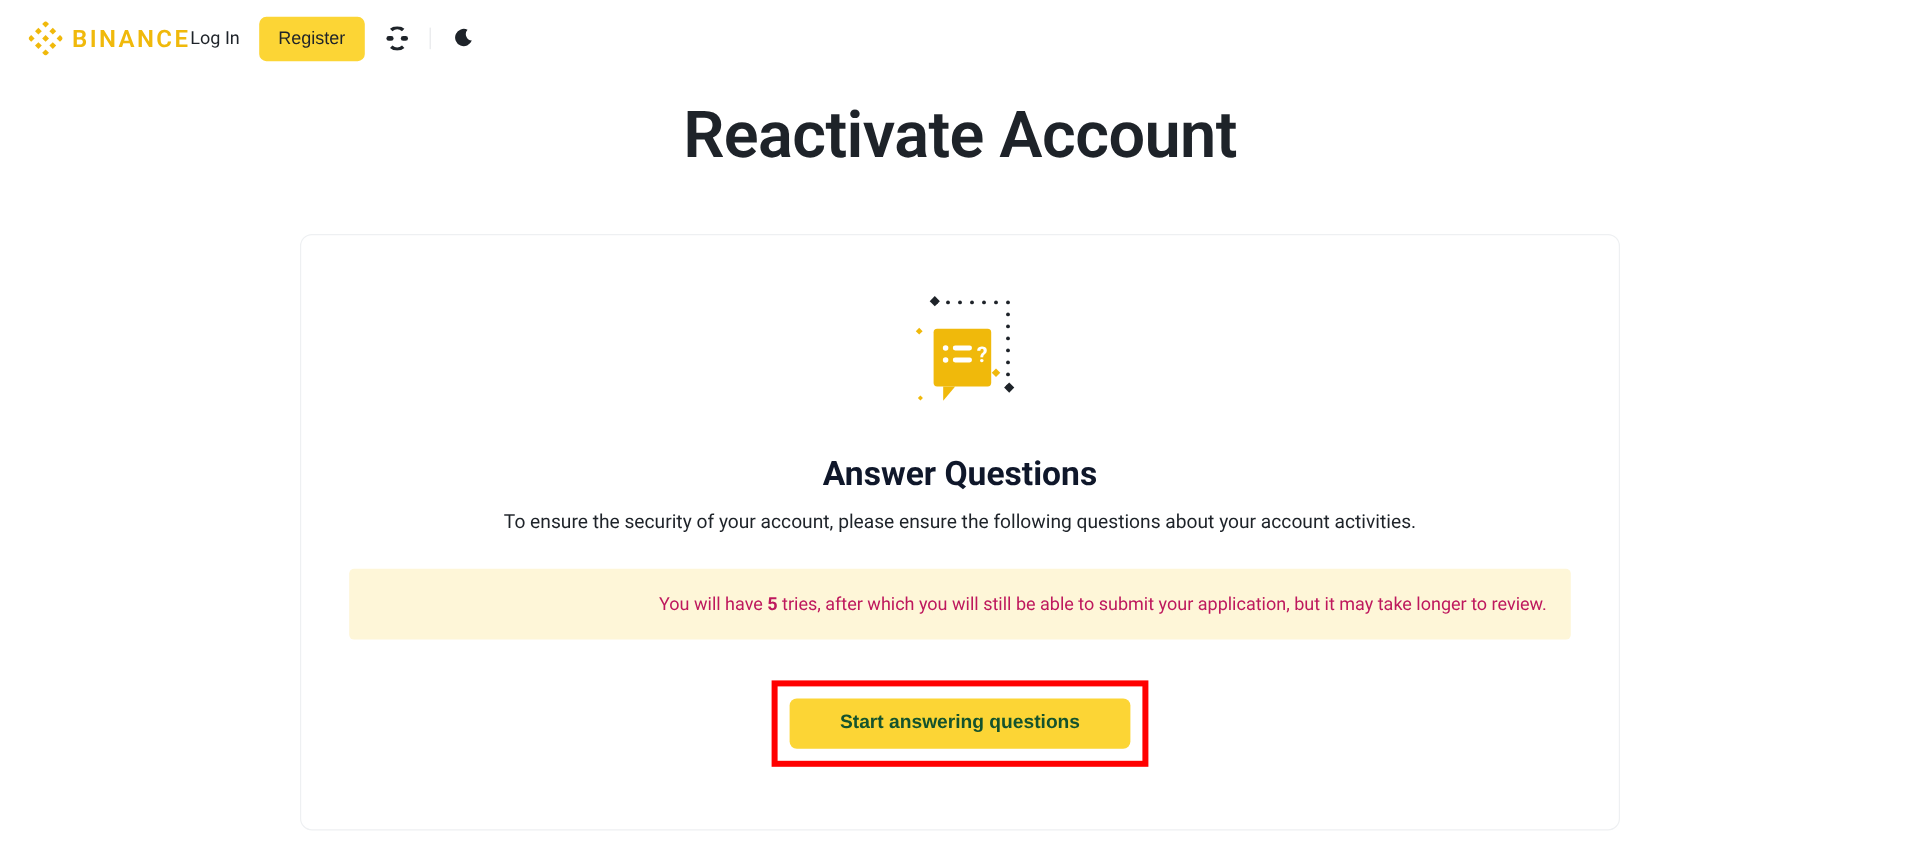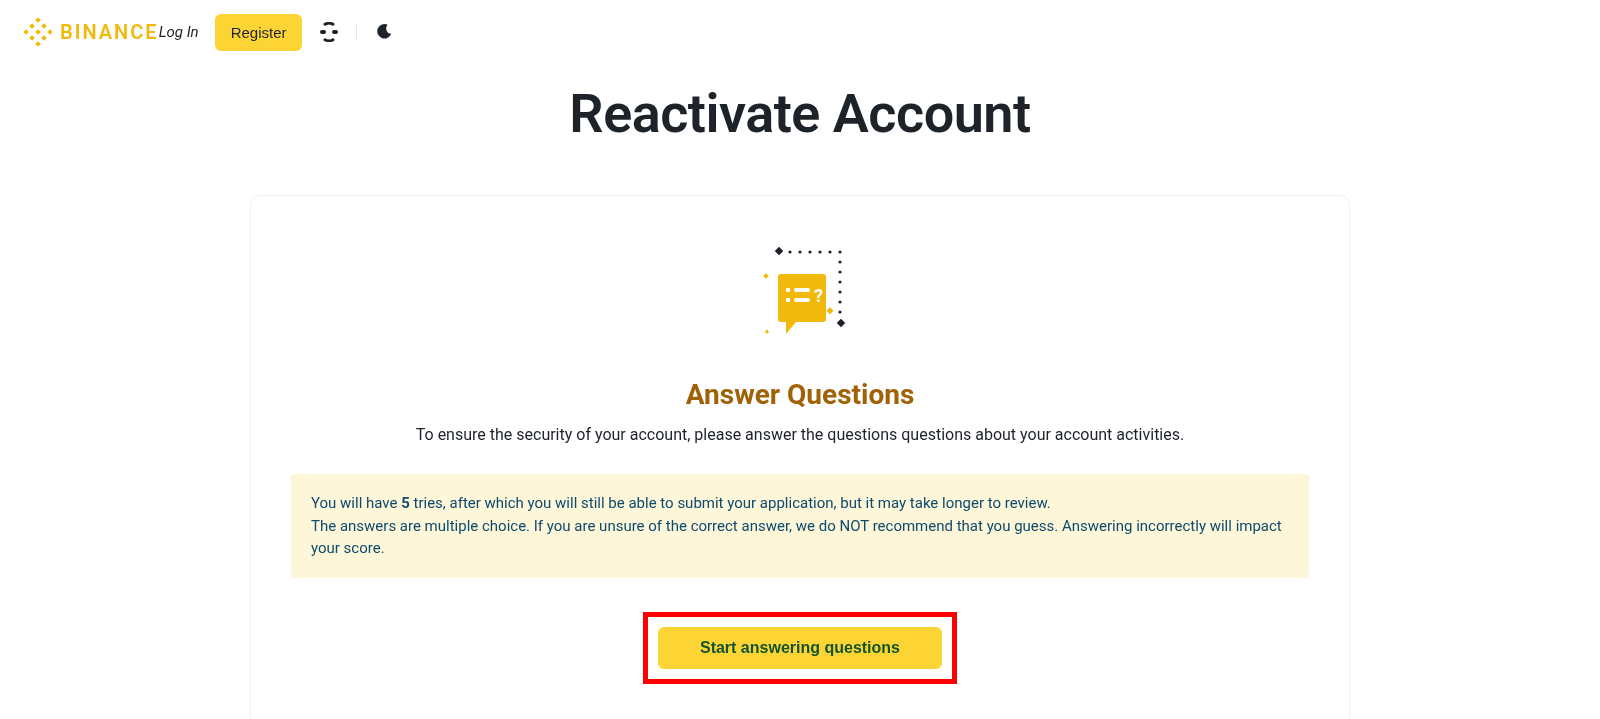--- a/index.html
+++ b/index.html
@@ -33,21 +33,20 @@
   }
   .header-right {
     display: flex;
     align-items: center;
     gap: 16px;
   }
   .login-link {
     font-size: 15px;
     color: #1e2329;
     cursor: pointer;
-    font-style: italic;
   }
   .register-btn {
     background: #fcd535;
     color: #1e2329;
     border: none;
     border-radius: 6px;
     padding: 10px 16px;
     font-size: 15px;
     font-weight: 500;
     cursor: pointer;
@@ -83,36 +82,36 @@
     margin: 50px auto 0;
     border: 1px solid #eef0f2;
     border-radius: 10px;
     padding: 48px 40px 52px;
     text-align: center;
   }
   .card-illustration { margin: 0 auto 20px; }
   .section-title {
     font-size: 28px;
     font-weight: 700;
-    color: #a16207;
+    color: #0f172a;
     margin-bottom: 14px;
   }
   .section-desc {
     font-size: 16px;
     color: #1e2329;
     margin-bottom: 30px;
   }
   .notice-box {
     background: #fef6d8;
     border-radius: 4px;
     padding: 18px 20px;
-    text-align: left;
+    text-align: right;
     font-size: 15px;
     line-height: 1.5;
-    color: #0c4a6e;
+    color: #be185d;
     margin-bottom: 34px;
   }
   .notice-line1 { white-space: nowrap; }
   .notice-line2 { margin-top: 0; }
   .tries-count { font-weight: 700; }
 
   .cta-wrap {
     display: inline-block;
     border: 5px solid #ff0000;
     padding: 10px;
@@ -214,25 +213,24 @@
         <rect x="54" y="44" width="16" height="4" rx="2" fill="#fff"></rect>
         <circle cx="48" cy="56" r="2.3" fill="#fff"></circle>
         <rect x="54" y="54" width="16" height="4" rx="2" fill="#fff"></rect>
 
         <text x="74" y="58" font-size="18" font-weight="700" fill="#fff">?</text>
       </g>
     </svg>
   </div>
 
   <h2 class="section-title">Answer Questions</h2>
-  <p class="section-desc">To ensure the security of your account, please answer the questions questions about your account activities.</p>
+  <p class="section-desc">To ensure the security of your account, please ensure the following questions about your account activities.</p>
 
   <div class="notice-box">
     <div class="notice-line1">
       <span>You will have </span><span class="tries-count">5</span><span> tries, after which you will still be able to submit your application, but it may take longer to review.</span>
     </div>
-    <div class="notice-line2">The answers are multiple choice. If you are unsure of the correct answer, we do NOT recommend that you guess. Answering incorrectly will impact your score.</div>
   </div>
 
   <div class="cta-wrap">
     <button class="cta-btn">Start answering questions</button>
   </div>
 </div>
 
 </body></html>

